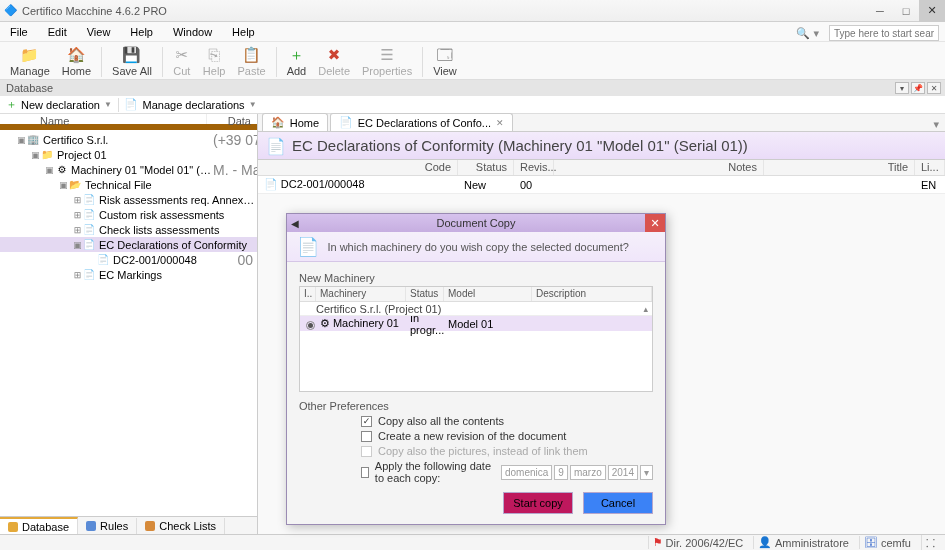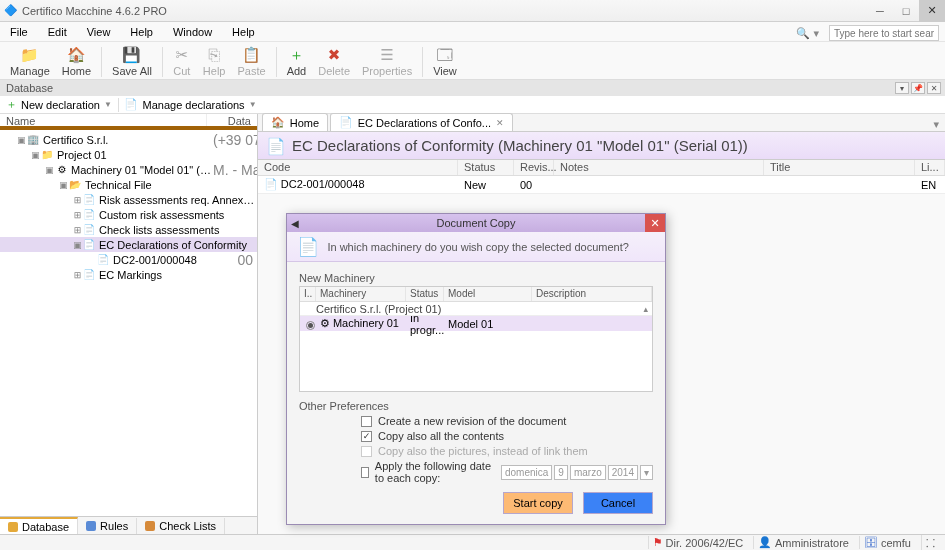--- a/index.html
+++ b/index.html
@@ -36,21 +36,21 @@
 .declbar { height:18px; border-bottom:1px solid #ddd; display:flex; align-items:center; background:#fff;}
 .declbar .pill { display:flex; align-items:center; padding:2px 6px; cursor:pointer; gap:4px;}
 .declbar .pill .dd { font-size:8px; color:#888;}
 .declbar .sep { width:1px; height:14px; background:#ddd;}
 
 
 .main { position:absolute; top:114px; bottom:16px; left:0; right:0; display:flex;}
 
 
 .treepanel { width:258px; border-right:1px solid #ccc; display:flex; flex-direction:column; background:#fff;}
-.treehead { height:16px; display:flex; border-bottom:4px solid #a16207;}
+.treehead { height:16px; display:flex; border-bottom:6px solid #a16207;padding-left:34px;}
 .treehead .col { padding:1px 6px; color:#555;}
 .treehead .name { flex:1; border-right:1px solid #eee;}
 .tree { flex:1; overflow:auto; padding:2px 0;}
 .node { display:flex; align-items:center; height:15px; padding-left:6px; cursor:pointer; white-space:nowrap;}
 .node .exp { width:11px; text-align:center; color:#888; font-size:9px;}
 .node .nicon { width:14px; text-align:center; font-size:10px;}
 .node .nlabel { flex:1; overflow:hidden; text-overflow:ellipsis; padding-left:2px;}
 .node .ndata { width:44px; text-align:right; color:#888; font-size:14px; padding-right:4px;}
 .node.selected { background:#e4d9f2;}
 .ind1{padding-left:16px;} .ind2{padding-left:30px;} .ind3{padding-left:44px;} .ind4{padding-left:58px;} .ind5{padding-left:72px;} .ind6{padding-left:86px;}
@@ -66,21 +66,21 @@
 .doctab { display:flex; align-items:center; gap:5px; padding:2px 8px; background:#fff; border:1px solid #ccc; border-bottom:none; border-radius:3px 3px 0 0; margin-right:2px; cursor:pointer; font-size:10px;}
 .doctab .tx { font-size:9px; color:#888; cursor:pointer;}
 .doctab.active { background:#fff;}
 .tabstrip .tabdd { margin-left:auto; padding:0 6px; color:#888; cursor:pointer;}
 
 .docheader { height:28px; background:linear-gradient(#f3ebfb,#eadcf8); border-bottom:1px solid #ccc; display:flex; align-items:center; padding:0 8px; gap:8px;}
 .docheader .hicon { width:18px; height:18px; font-size:16px;}
 .docheader .htitle { font-size:15px; color:#444;}
 
 .gridhead { height:16px; background:#f5f5f5; border-bottom:1px solid #ddd; display:flex;}
-.gridhead .gc { padding:1px 6px; border-right:1px solid #e5e5e5; color:#555;}
+.gridhead .gc { padding:1px 6px; border-right:1px solid #e5e5e5; color:#555;text-align:right;}
 .gridrow { height:18px; display:flex; align-items:center; border-bottom:1px solid #eee; background:#fff;}
 .gridrow .gc { padding:1px 6px;}
 .gc.code{width:200px;} .gc.status{width:56px;} .gc.revis{width:40px;} .gc.notes{width:210px;} .gc.title{flex:1;} .gc.li{width:30px;}
 
 
 .statusbar { position:absolute; bottom:0; left:0; right:0; height:16px; background:#f5f5f5; border-top:1px solid #ccc; display:flex; align-items:center; justify-content:flex-end; padding:0 6px; gap:6px; font-size:10px; color:#555;}
 .statusbar .stchip { display:flex; align-items:center; gap:3px; padding:0 4px; border-left:1px solid #ddd;}
 .statusbar .reddot{color:#d33;} .statusbar .bluedot{color:#36c;}
 
 
@@ -107,21 +107,21 @@
 .prefrow.disabled { color:#aaa;}
 .prefrow input[type=text]{ width:28px; height:15px; border:1px solid #bbb; text-align:right; padding-right:2px; font-size:10px;}
 .prefrow .cb { width:11px; height:11px; border:1px solid #888; display:inline-flex; align-items:center; justify-content:center; font-size:9px; background:#fff;}
 .prefrow .cb.checked::after{content:"✓"; color:#333;}
 .prefrow .longinput{ width:200px; height:15px; border:1px solid #bbb; background:#fff;}
 .datebox { display:flex; gap:2px; margin-left:auto;}
 .datebox .dpart{ height:15px; border:1px solid #bbb; font-size:10px; padding:0 3px; background:#fff; color:#999; display:flex; align-items:center;}
 
 .dlgbuttons { display:flex; justify-content:flex-end; gap:10px; margin-top:8px;}
 .dlgbtn { width:70px; height:22px; border:1px solid #b5a6cc; background:#3b82f6; display:flex; align-items:center; justify-content:center; cursor:pointer; font-size:11px;}
-.dlgbtn.primary { background:#fdba74;}
+.dlgbtn.primary { background:#be185d;}
 
 .greenplus{color:#3a3;} .reddash{color:#c43;}
 </style>
 </head>
 <body>
 
 <div class="titlebar">
   <div class="left">🔷</div>
   <div class="center">Certifico Macchine 4.6.2 PRO</div>
   <div class="right">
@@ -361,26 +361,26 @@
         <div class="mc s">In progr...</div>
         <div class="mc mo">Model 01</div>
         <div class="mc d"></div>
       </div>
       <div class="mblank"></div>
     </div>
 
     <div class="dlgsection" style="margin-top:8px;">Other Preferences</div>
 
     <div class="prefrow" style="padding-left:62px;">
+      <span class="cb checked"></span>
+      <span>Copy also all the contents</span>
+    </div>
+    <div class="prefrow" style="padding-left:62px;">
       <span class="cb"></span>
       <span>Create a new revision of the document</span>
-    </div>
-    <div class="prefrow" style="padding-left:62px;">
-      <span class="cb checked"></span>
-      <span>Copy also all the contents</span>
     </div>
     <div class="prefrow disabled" style="padding-left:62px;">
       <span class="cb" style="border-color:#ccc;"></span>
       <span>Copy also the pictures, instead of link them</span>
     </div>
     <div class="prefrow" style="padding-left:62px;">
       <span class="cb"></span>
       <span>Apply the following date to each copy:</span>
       <div class="datebox">
         <span class="dpart">domenica</span>

